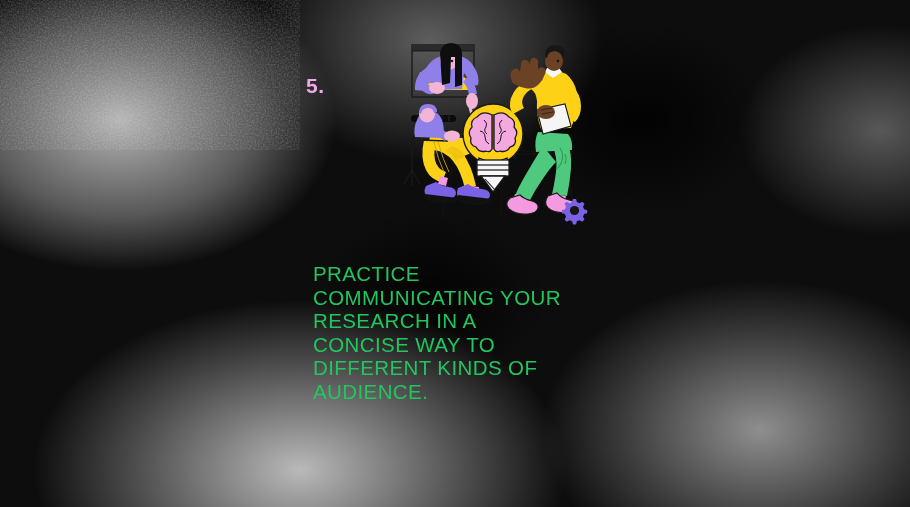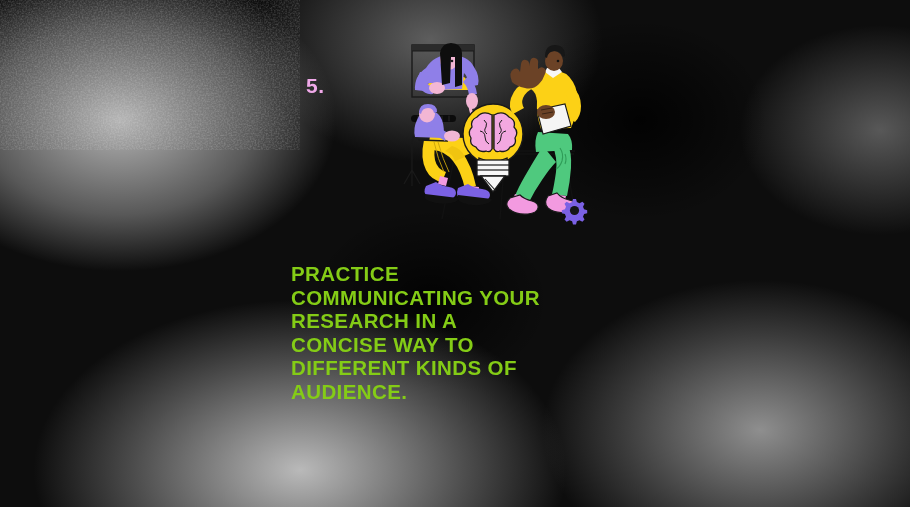--- a/index.html
+++ b/index.html
@@ -48,25 +48,25 @@
 
   
   .illustration{
     position:absolute; left:400px; top:36px;
     width:195px; height:200px;
   }
   .illustration svg{ display:block; width:100%; height:100%; }
 
   
   .headline{
-    position:absolute; left:291px; top:262px;
+    position:absolute; left:313px; top:262px;
     width:300px;
-    color:#84cc16;
+    color:#22c55e;
     font-size:20.5px;
-    font-weight:bold;
+    font-weight:normal;
     line-height:23.5px;
     letter-spacing:.4px;
     text-transform:uppercase;
     white-space:pre-line;
   }
 </style>
 </head>
 <body>
 
 <div class="slide">

